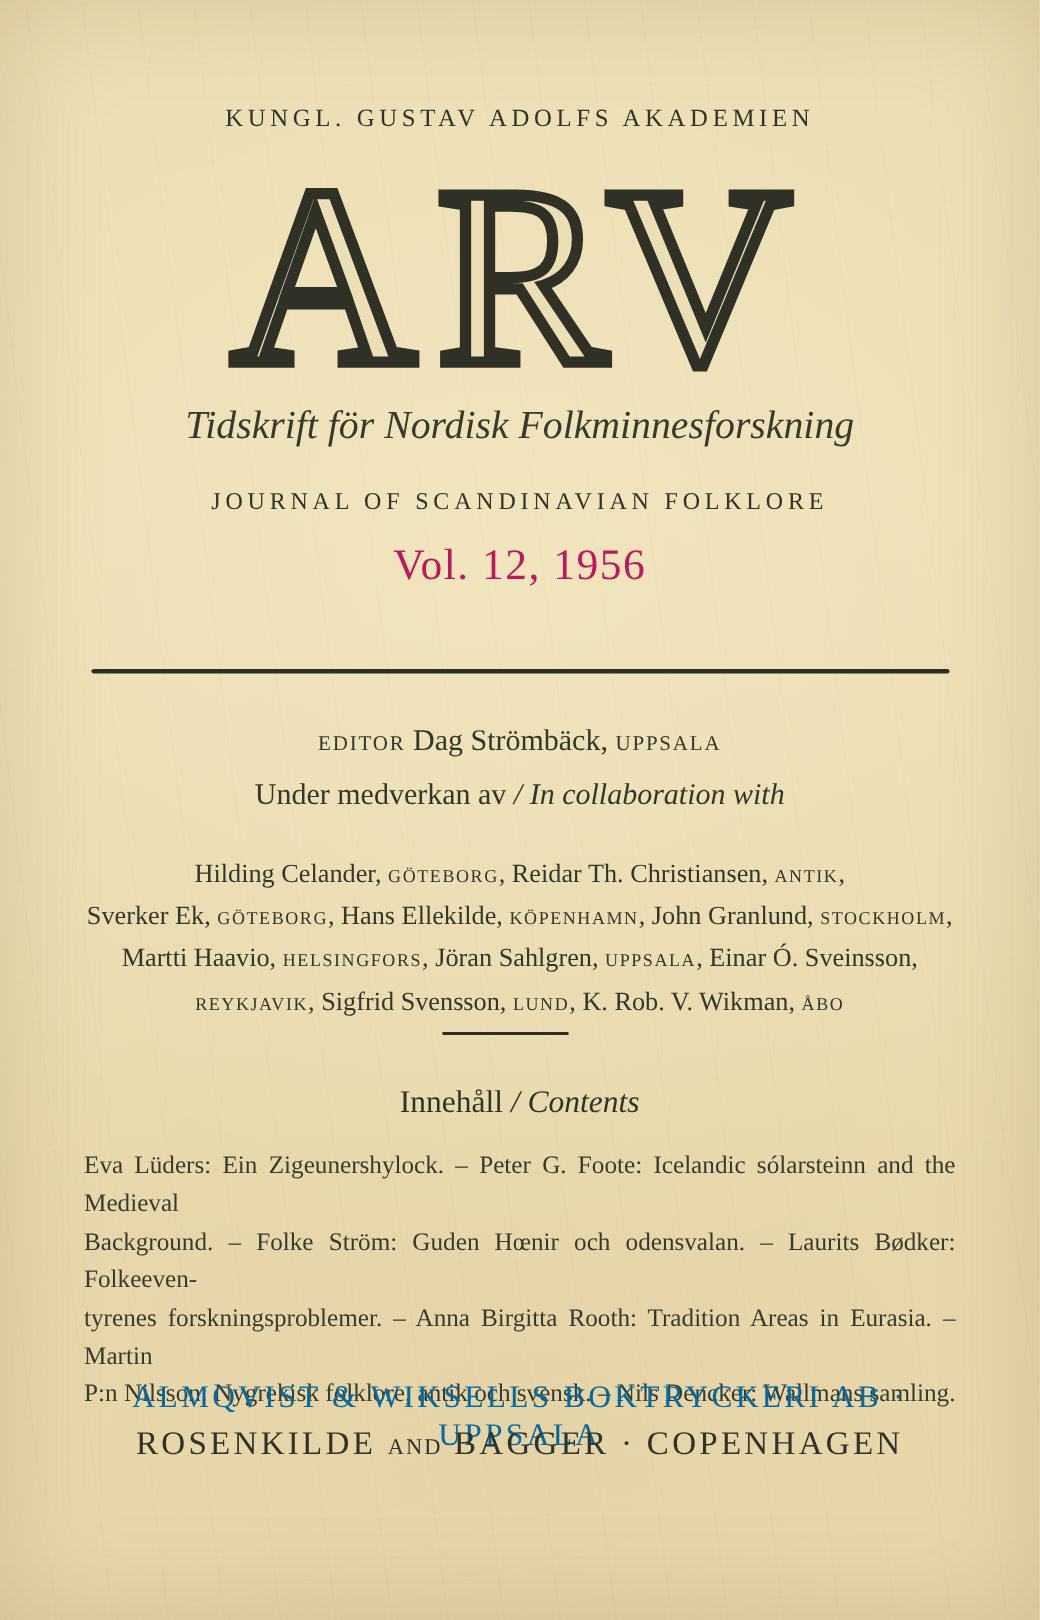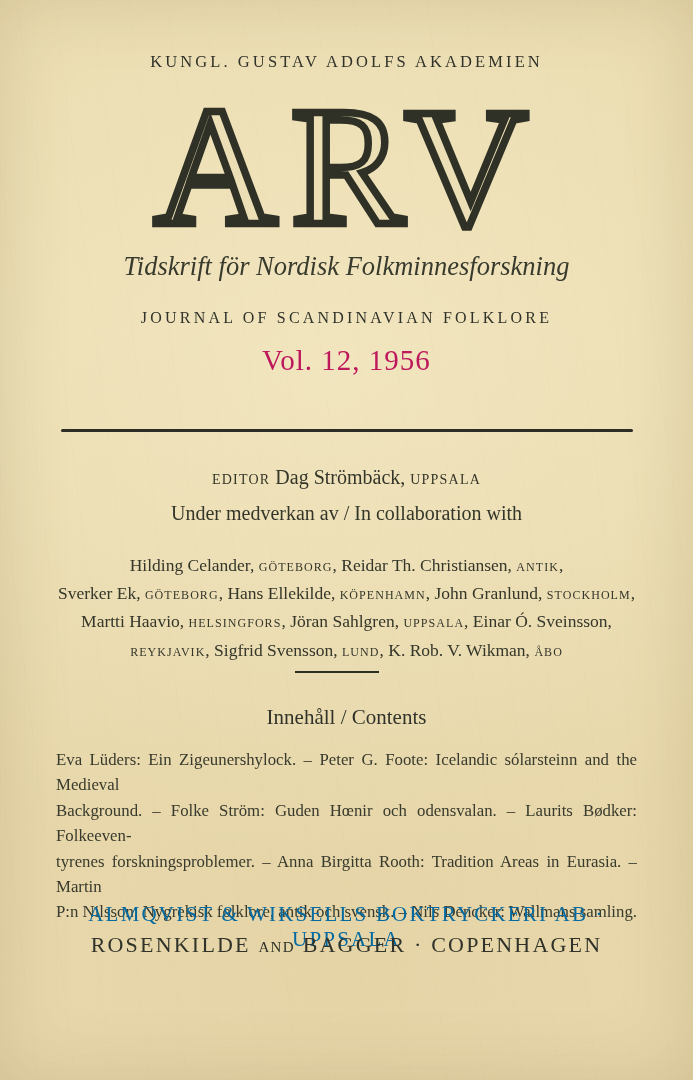--- a/index.html
+++ b/index.html
@@ -17,21 +17,21 @@
   .vignette {
     position: absolute; inset: 0; pointer-events: none;
     box-shadow: inset 0 0 70px rgba(110,90,45,0.18);
   }
   .texture {
     position: absolute; inset: 0; pointer-events: none; opacity: 0.5;
     background-image:
       repeating-linear-gradient(83deg, rgba(160,140,90,0.05) 0 1px, rgba(0,0,0,0) 1px 37px),
       repeating-linear-gradient(-14deg, rgba(250,244,214,0.07) 0 1px, rgba(0,0,0,0) 1px 29px);
   }
-  .abs { position: absolute; }
+  .abs { position: absolute; margin-top: 17px; }
   .col { left: 56px; width: 581px; text-align: center; }
 
   .academy    { top: 52px;  font-size: 16.5px; letter-spacing: 3.1px; color: #31332a; }
   .logo-wrap  { top: 98px;  left: 0; width: 553px; height: 150px; }
   .subtitle   { top: 251px; font-size: 26.5px; font-style: italic; color: #383a2d; }
   .subtitle-en{ top: 309px; font-size: 16px;   letter-spacing: 3.2px; color: #31332a; }
   .volume     { top: 344px; font-size: 29px;   letter-spacing: 1px; color: #be185d; }
 
   .rule-main  { top: 429px; left: 61px; width: 572px; height: 2.6px; background: #2c2e25; border-radius: 2px; }
   .rule-short { top: 671px; left: 295px; width: 84px; height: 2.2px; background: #2c2e25; }
@@ -43,21 +43,21 @@
 
   .toc-head { top: 705px; font-size: 21px; color: #31332a; }
   .toc { top: 747px; font-size: 16.8px; line-height: 25.4px; text-align: justify; color: #383a2d; }
   .toc .toc-line { text-align: justify; text-align-last: justify; font-family: Liberation Serif, serif; }
   .toc .toc-line-last { text-align: center; text-align-last: center; }
 
   .imprint1 { top: 902px; font-size: 21px; letter-spacing: 2.2px; color: #0369a1; }
   .imprint2 { top: 932px; font-size: 22px; letter-spacing: 2.2px; color: #31332a; }
 
   .sc { font-variant: small-caps; letter-spacing: 0.06em; }
-  .it { }
+  .it { font-style: italic; }
 </style>
 </head>
 <body>
 
 <div class="vignette"></div>
 <div class="texture"></div>
 
 <div class="abs col academy">KUNGL. GUSTAV ADOLFS AKADEMIEN</div>
 
 <div class="abs logo-wrap">

